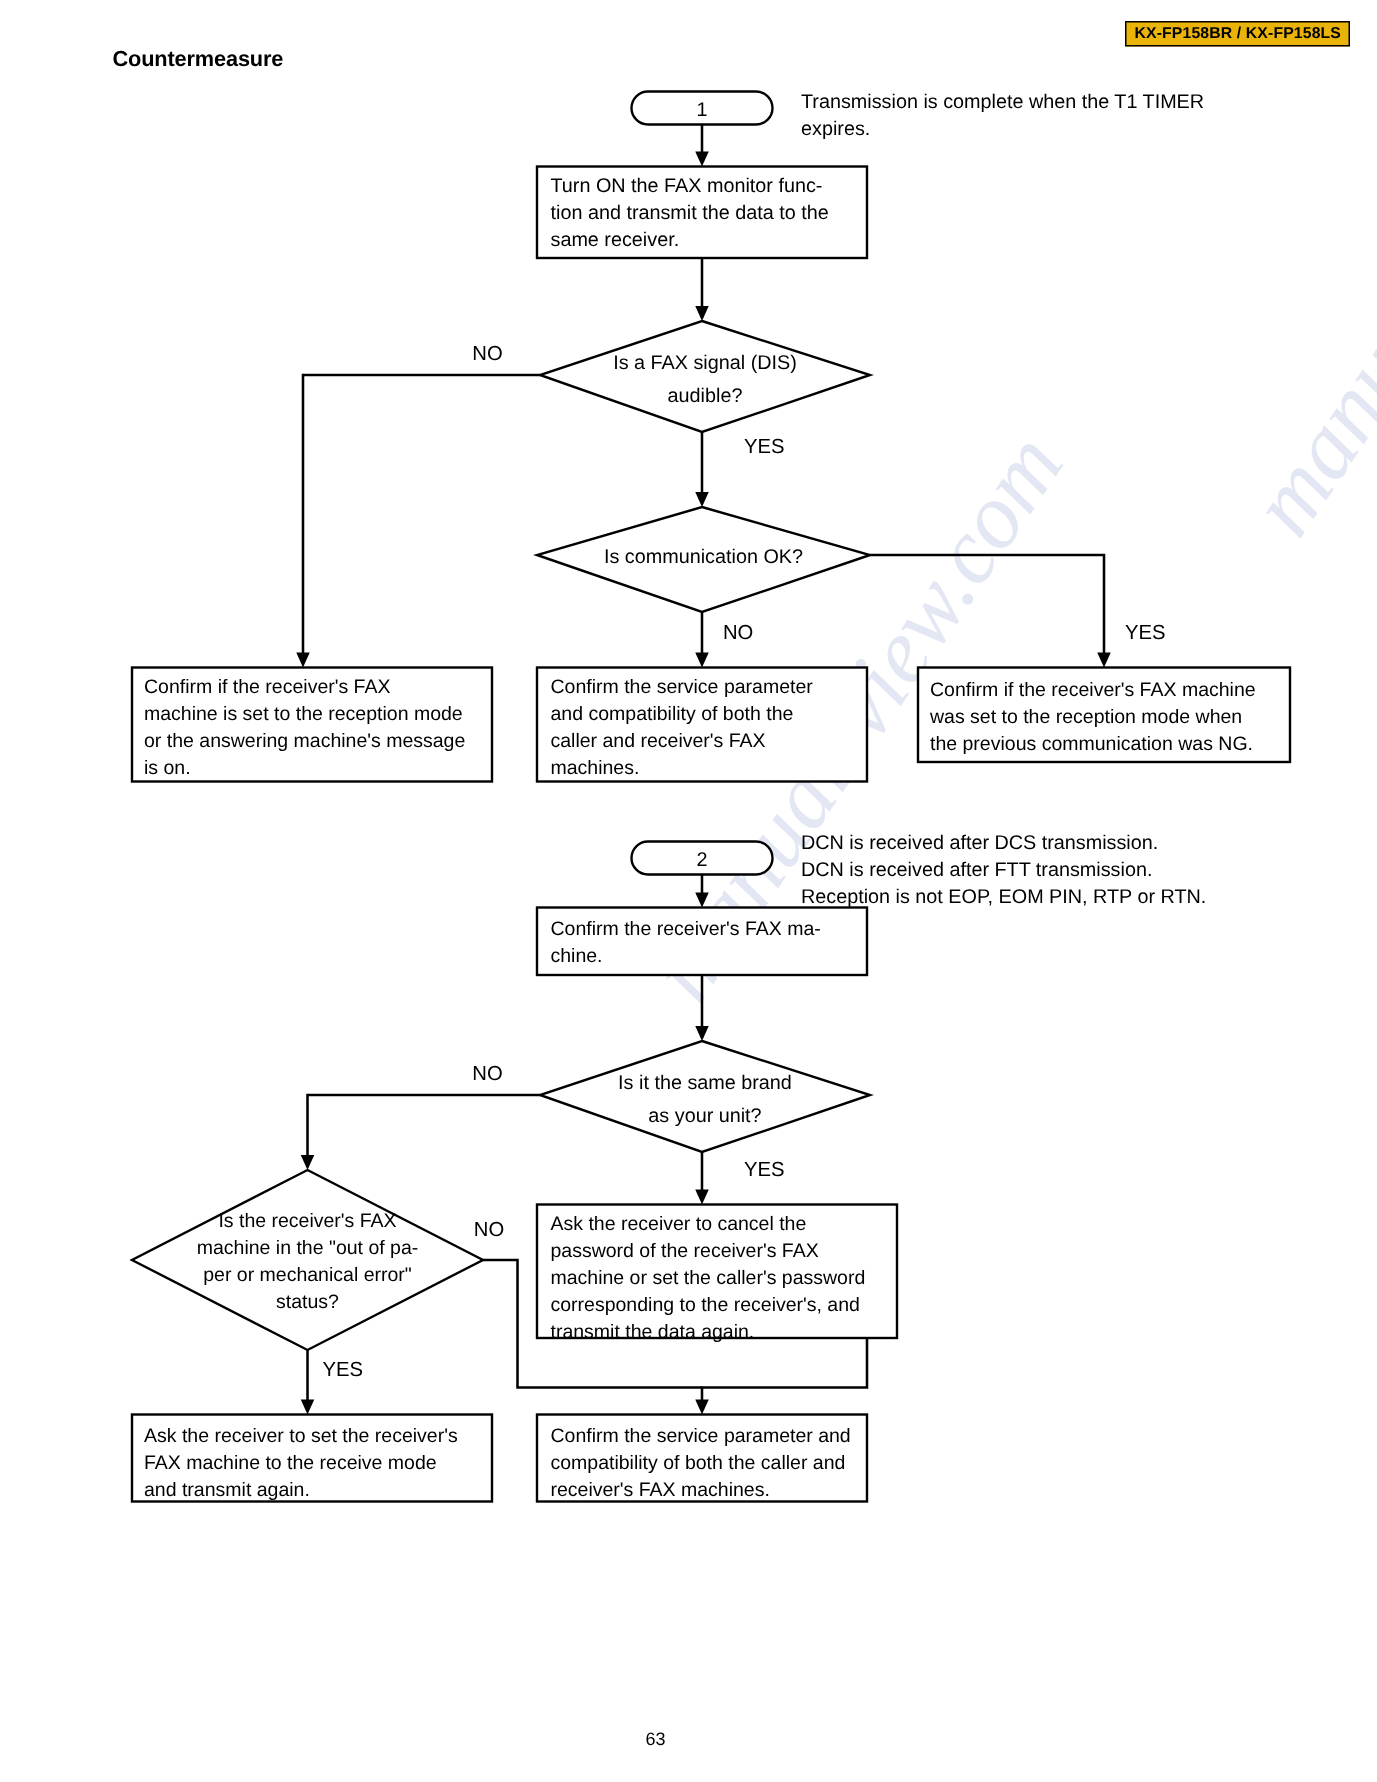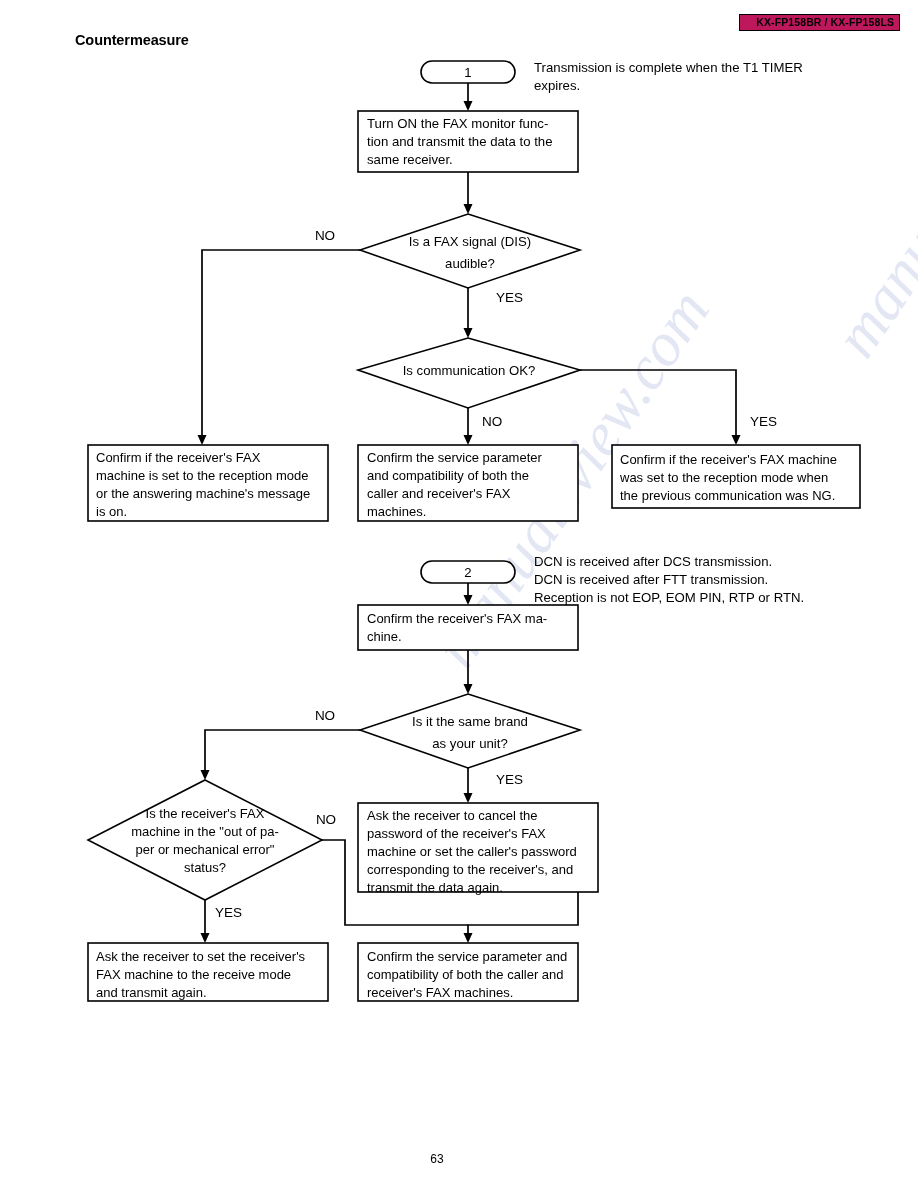--- a/index.html
+++ b/index.html
@@ -20,26 +20,26 @@
     left: 0; top: 0;
     width: 918px;
     height: 1188px;
   }
   
   .model-badge {
     position: absolute;
     right: 18px;
     top: 14px;
     border: 1px solid #000;
-    padding: 1px 5px 2px 16px;
+    padding: 1px 5px 2px 5px;
     font-size: 10.5px;
     font-weight: bold;
     letter-spacing: 0.1px;
     line-height: 12px;
-    background: #be185d;
+    background: #eab308;
     white-space: nowrap;
   }
   .section-title {
     position: absolute;
     left: 75px;
     top: 32px;
     font-size: 14.5px;
     font-weight: bold;
     letter-spacing: -0.1px;
   }

